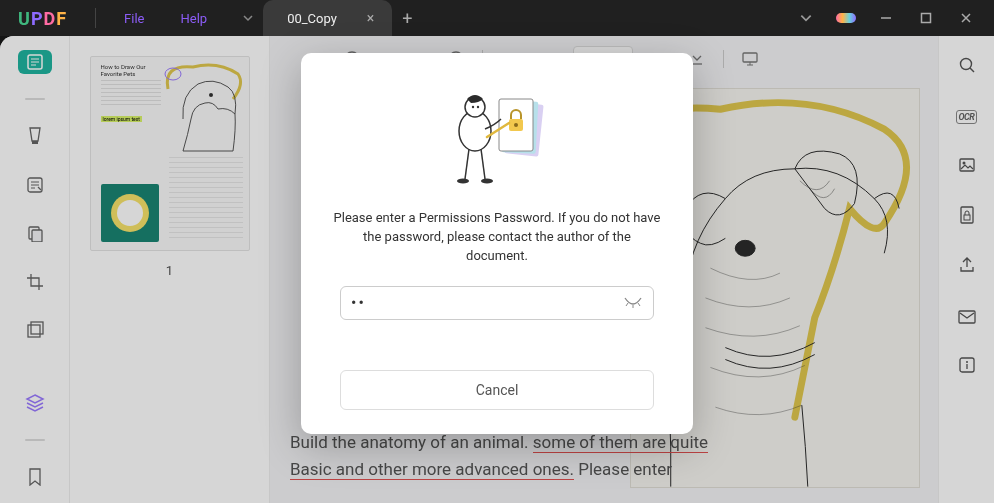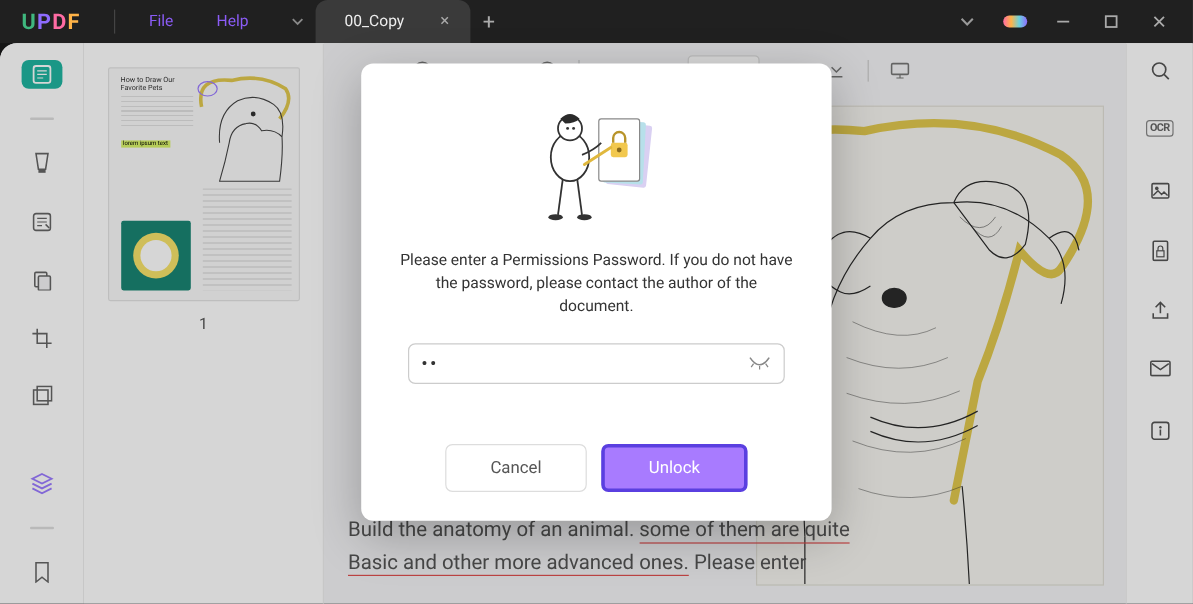--- a/index.html
+++ b/index.html
@@ -50,32 +50,32 @@
   .dog-art svg { width:100%; height:100%; }
 
   
   .doctoolbar { position:absolute; top:0; left:0; right:0; height:46px; display:flex; align-items:center; justify-content:flex-start; padding:0 10px; gap:2px; }
   .doctoolbar .dt-item { width:40px; height:30px; display:flex; align-items:center; justify-content:center; color:#666; cursor:pointer; }
   .doctoolbar .dt-item.wide { width:60px; font-size:13px; }
   .doctoolbar .divider-v { width:1px; height:18px; background:#ccc; margin:0 4px;}
   .doctoolbar .pagefield { width:60px; height:26px; background:#fff; border:1px solid #ddd; border-radius:4px; display:flex; align-items:center; justify-content:center; font-size:12px; color:#666;}
 
   .rightbar { width:56px; background:#fff; border-left:1px solid #eee; padding-top:14px; display:flex; flex-direction:column; align-items:center; gap:26px; }
-  .rightbar .rtool { width:28px; height:24px; display:flex; align-items:flex-start; justify-content:center; color:#555; cursor:pointer; }
+  .rightbar .rtool { width:28px; height:24px; display:flex; align-items:flex-end; justify-content:center; color:#555; cursor:pointer;font-style:italic; }
   .ocr-chip { font-size:9px; border:1px solid #888; border-radius:3px; padding:1px 2px; color:#666; font-weight:bold; letter-spacing:-0.5px;}
 
   
   .overlay { position:absolute; inset:36px 0 0 0; background:rgba(0,0,0,0.16); display:flex; align-items:flex-start; justify-content:center; padding-top:17px; }
   .modal { width:392px; background:#fff; border-radius:10px; box-shadow:0 12px 40px rgba(0,0,0,0.25); padding:36px 32px 24px; display:flex; flex-direction:column; align-items:center; }
   .illustration { width:120px; height:110px; margin-bottom:10px; }
   .modal-msg { font-size:13px; color:#333; text-align:center; line-height:1.45; margin-bottom:20px; }
   .pwfield { width:314px; height:34px; border:1px solid #ccc; border-radius:6px; display:flex; align-items:center; padding:0 10px; justify-content:space-between; margin-bottom:50px;}
   .pwfield .dots { font-size:16px; letter-spacing:2px; color:#333; }
   .pwfield .eye { cursor:pointer; }
-  .modal-buttons { width:252px; display:flex; gap:12px; }
+  .modal-buttons { width:314px; display:flex; gap:12px; }
   .btn { flex:1; height:40px; border-radius:6px; display:flex; align-items:center; justify-content:center; font-size:14px; cursor:pointer; }
   .btn.cancel { border:1px solid #ddd; color:#555; background:#fff; }
   .btn.unlock { background:#a87bff; color:#fff; border:3px solid #5a3fe0; }
 
   svg { display:block; }
 </style>
 </head>
 <body>
 
 <div class="titlebar">
@@ -375,16 +375,15 @@
       <span class="dots">••</span>
       <svg class="eye" width="20" height="14" viewBox="0 0 20 14">
         <path d="M2 2 Q10 14 18 2" fill="none" stroke="#888" stroke-width="1.3"></path>
         <line x1="5" y1="7" x2="3" y2="10" stroke="#888"></line>
           <line x1="10" y1="9" x2="10" y2="12" stroke="#888"></line>
           <line x1="15" y1="7" x2="17" y2="10" stroke="#888"></line>
       </svg>
     </div>
     <div class="modal-buttons">
       <div class="btn cancel">Cancel</div>
-      <div class="btn unlock">Unlock</div>
     </div>
   </div>
 </div>
 
 </body></html>

